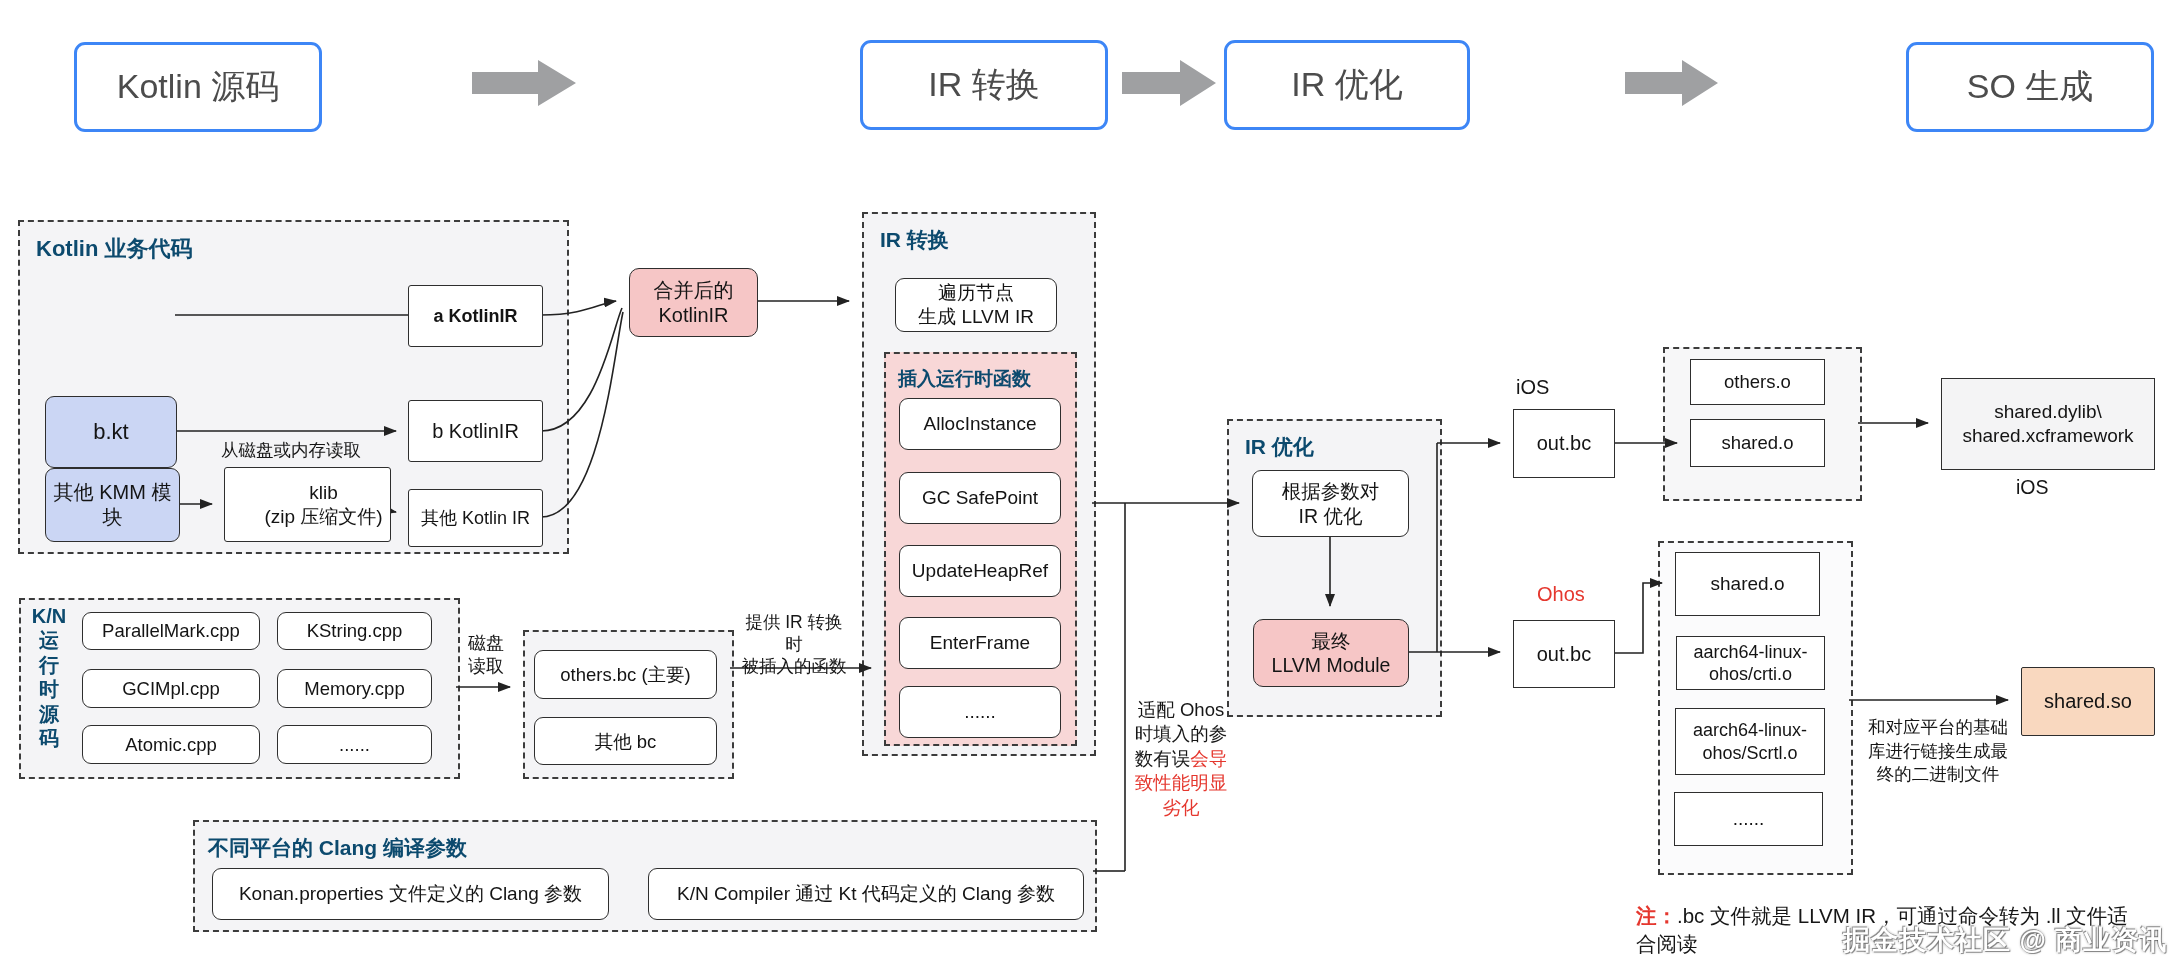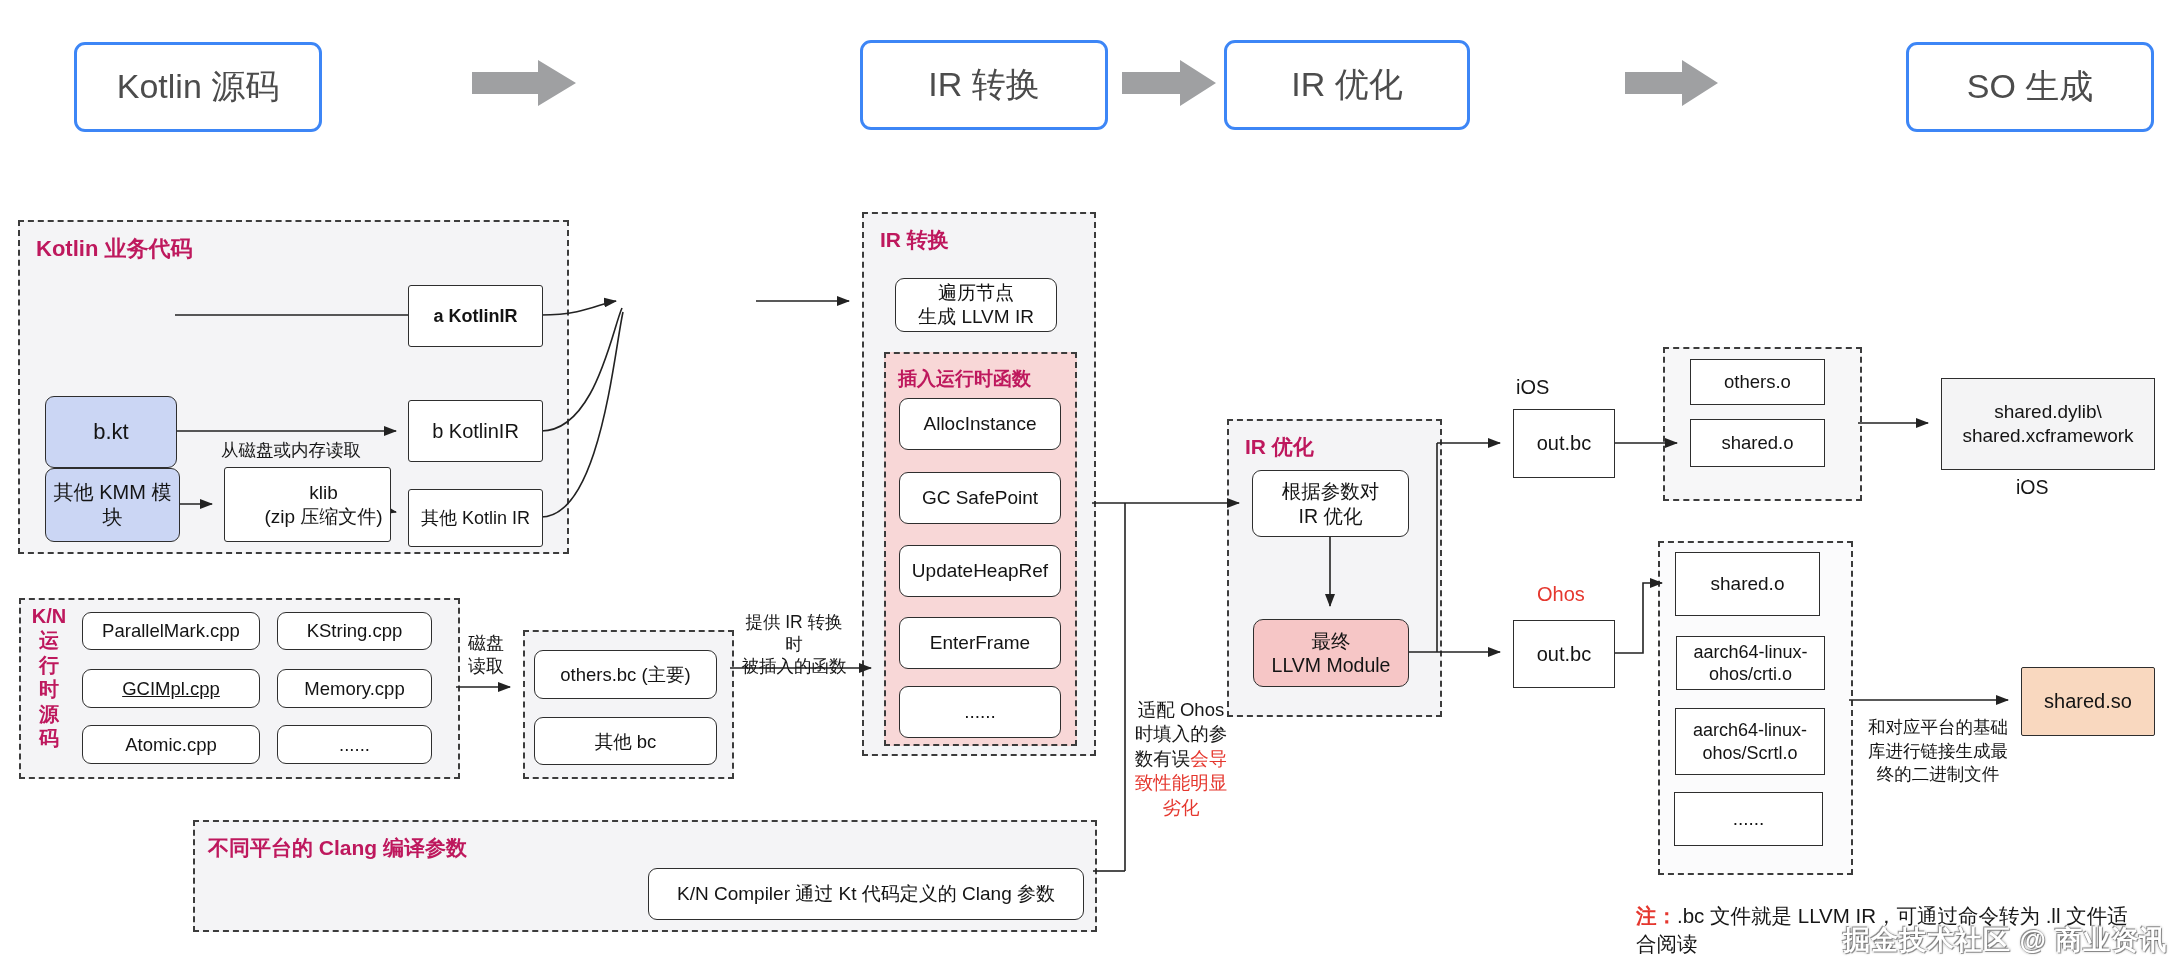--- a/index.html
+++ b/index.html
@@ -4,21 +4,21 @@
 <style>
   html,body{margin:0;padding:0;background:#fff;}
   #canvas{position:relative;width:2174px;height:978px;background:#fff;overflow:hidden;
           font-family:"Liberation Sans","DejaVu Sans",sans-serif;color:#161616;}
   .abs{position:absolute;}
   .flex{display:flex;align-items:center;justify-content:center;text-align:center;}
   .pre{white-space:pre-line;line-height:1.25;}
   .stage{background:#fff;border:3.5px solid var(--stage_border);border-radius:11px;
          color:#4c4c4c;font-size:34px;z-index:2;}
   .panel{background:var(--panel);border:2px dashed #3c3c3c;z-index:0;}
-  .panel-title{font-weight:bold;color:#be185d;z-index:2;}
+  .panel-title{font-weight:bold;color:#0c4a6e;z-index:2;}
   .node{background:#fff;border:1.6px solid #2e2e2e;color:#141414;z-index:2;}
   .rounded{border-radius:9px;}
   .sq{border-radius:3px;}
   .blue{background:var(--blue_fill);border-radius:9px;}
   .pink{background:var(--pink_fill);border-radius:10px;}
   .pinkpanel{background:var(--pink_panel);border:2px dashed #3c3c3c;z-index:1;}
   .orange{background:var(--orange_fill);}
   .note{text-align:center;color:#161616;z-index:2;}
   .red{color:var(--red);}
   svg.wires{position:absolute;left:0;top:0;z-index:1;}
@@ -82,20 +82,22 @@
   <div class="abs flex node blue" style="left:45px;top:396px;width:130px;height:70px;font-size:22px;">b.kt</div>
   <div class="abs flex node blue pre" style="left:45px;top:468px;width:133px;height:72px;font-size:20px;">其他 KMM 模
 块</div>
   <div class="abs flex node sq" style="left:408px;top:285px;width:133px;height:60px;font-size:18px;font-weight:bold;">a  KotlinIR</div>
   <div class="abs flex node sq" style="left:408px;top:400px;width:133px;height:60px;font-size:20px;">b  KotlinIR</div>
   <div class="abs flex node sq" style="left:408px;top:489px;width:133px;height:56px;font-size:18px;">其他 Kotlin IR</div>
   <div class="abs note" style="left:205px;top:438px;width:172px;font-size:17.5px;">从磁盘或内存读取</div>
   <div class="abs flex node sq pre" style="left:224px;top:467px;width:133px;height:73px;font-size:19px;padding-left:32px;">klib
 (zip 压缩文件)</div>
 
+  <div class="abs flex node pink pre" style="left:629px;top:268px;width:127px;height:67px;font-size:20px;">合并后的
+KotlinIR</div>
 
   <div class="abs panel" style="left:862px;top:212px;width:230px;height:540px;"></div>
   <div class="abs panel-title" style="left:880px;top:226px;font-size:21px;">IR 转换</div>
   <div class="abs flex node rounded pre" style="left:895px;top:278px;width:160px;height:52px;font-size:19px;">遍历节点
 生成 LLVM IR</div>
   <div class="abs pinkpanel" style="left:884px;top:352px;width:189px;height:390px;"></div>
   <div class="abs panel-title" style="left:898px;top:366px;font-size:19px;">插入运行时函数</div>
   <div class="abs flex node rounded" style="left:899px;top:398px;width:160px;height:50px;font-size:19px;">AllocInstance</div>
   <div class="abs flex node rounded" style="left:899px;top:472px;width:160px;height:50px;font-size:19px;">GC SafePoint</div>
   <div class="abs flex node rounded" style="left:899px;top:545px;width:160px;height:50px;font-size:19px;">UpdateHeapRef</div>
@@ -104,35 +106,36 @@
 
   <div class="abs panel" style="left:19px;top:598px;width:437px;height:177px;"></div>
   <div class="abs panel-title pre flex" style="left:24px;top:604px;width:50px;font-size:20px;line-height:1.22;">K/N
 运
 行
 时
 源
 码</div>
   <div class="abs flex node rounded" style="left:82px;top:612px;width:176px;height:36px;font-size:18.5px;">ParallelMark.cpp</div>
   <div class="abs flex node rounded" style="left:277px;top:612px;width:153px;height:36px;font-size:18.5px;">KString.cpp</div>
-  <div class="abs flex node rounded" style="left:82px;top:669px;width:176px;height:37px;font-size:18.5px;text-decoration:underline;">GCIMpl.cpp</div>
+  <div class="abs flex node rounded" style="left:82px;top:669px;width:176px;height:37px;font-size:18.5px;">GCIMpl.cpp</div>
   <div class="abs flex node rounded" style="left:277px;top:669px;width:153px;height:37px;font-size:18.5px;">Memory.cpp</div>
   <div class="abs flex node rounded" style="left:82px;top:725px;width:176px;height:37px;font-size:18.5px;">Atomic.cpp</div>
   <div class="abs flex node rounded" style="left:277px;top:725px;width:153px;height:37px;font-size:18.5px;">......</div>
 
   <div class="abs note pre" style="left:462px;top:632px;width:48px;font-size:18px;">磁盘
 读取</div>
   <div class="abs panel" style="left:523px;top:630px;width:207px;height:145px;"></div>
   <div class="abs flex node rounded" style="left:534px;top:650px;width:181px;height:47px;font-size:18.5px;">others.bc (主要)</div>
   <div class="abs flex node rounded" style="left:534px;top:717px;width:181px;height:46px;font-size:18.5px;">其他 bc</div>
   <div class="abs note pre" style="left:738px;top:612px;width:112px;font-size:17.5px;">提供 IR 转换时
 被插入的函数</div>
 
   <div class="abs panel" style="left:193px;top:820px;width:900px;height:108px;"></div>
   <div class="abs panel-title" style="left:208px;top:834px;font-size:21px;">不同平台的 Clang 编译参数</div>
+  <div class="abs flex node rounded" style="left:212px;top:868px;width:395px;height:50px;font-size:19px;">Konan.properties 文件定义的 Clang 参数</div>
   <div class="abs flex node rounded" style="left:648px;top:868px;width:434px;height:50px;font-size:19px;">K/N Compiler 通过 Kt 代码定义的 Clang 参数</div>
 
   <div class="abs panel" style="left:1227px;top:419px;width:211px;height:294px;"></div>
   <div class="abs panel-title" style="left:1245px;top:433px;font-size:21px;">IR 优化</div>
   <div class="abs flex node rounded pre" style="left:1252px;top:470px;width:155px;height:65px;font-size:19.5px;">根据参数对
 IR 优化</div>
   <div class="abs note" style="left:1128px;top:698px;width:106px;font-size:18.5px;line-height:1.32;"><span>适配 Ohos 时填入的参数有误</span><span class="red">会导致性能明显劣化</span></div>
 
   <div class="abs flex node pink pre" style="left:1253px;top:619px;width:154px;height:66px;font-size:19.5px;">最终
 LLVM Module</div>

